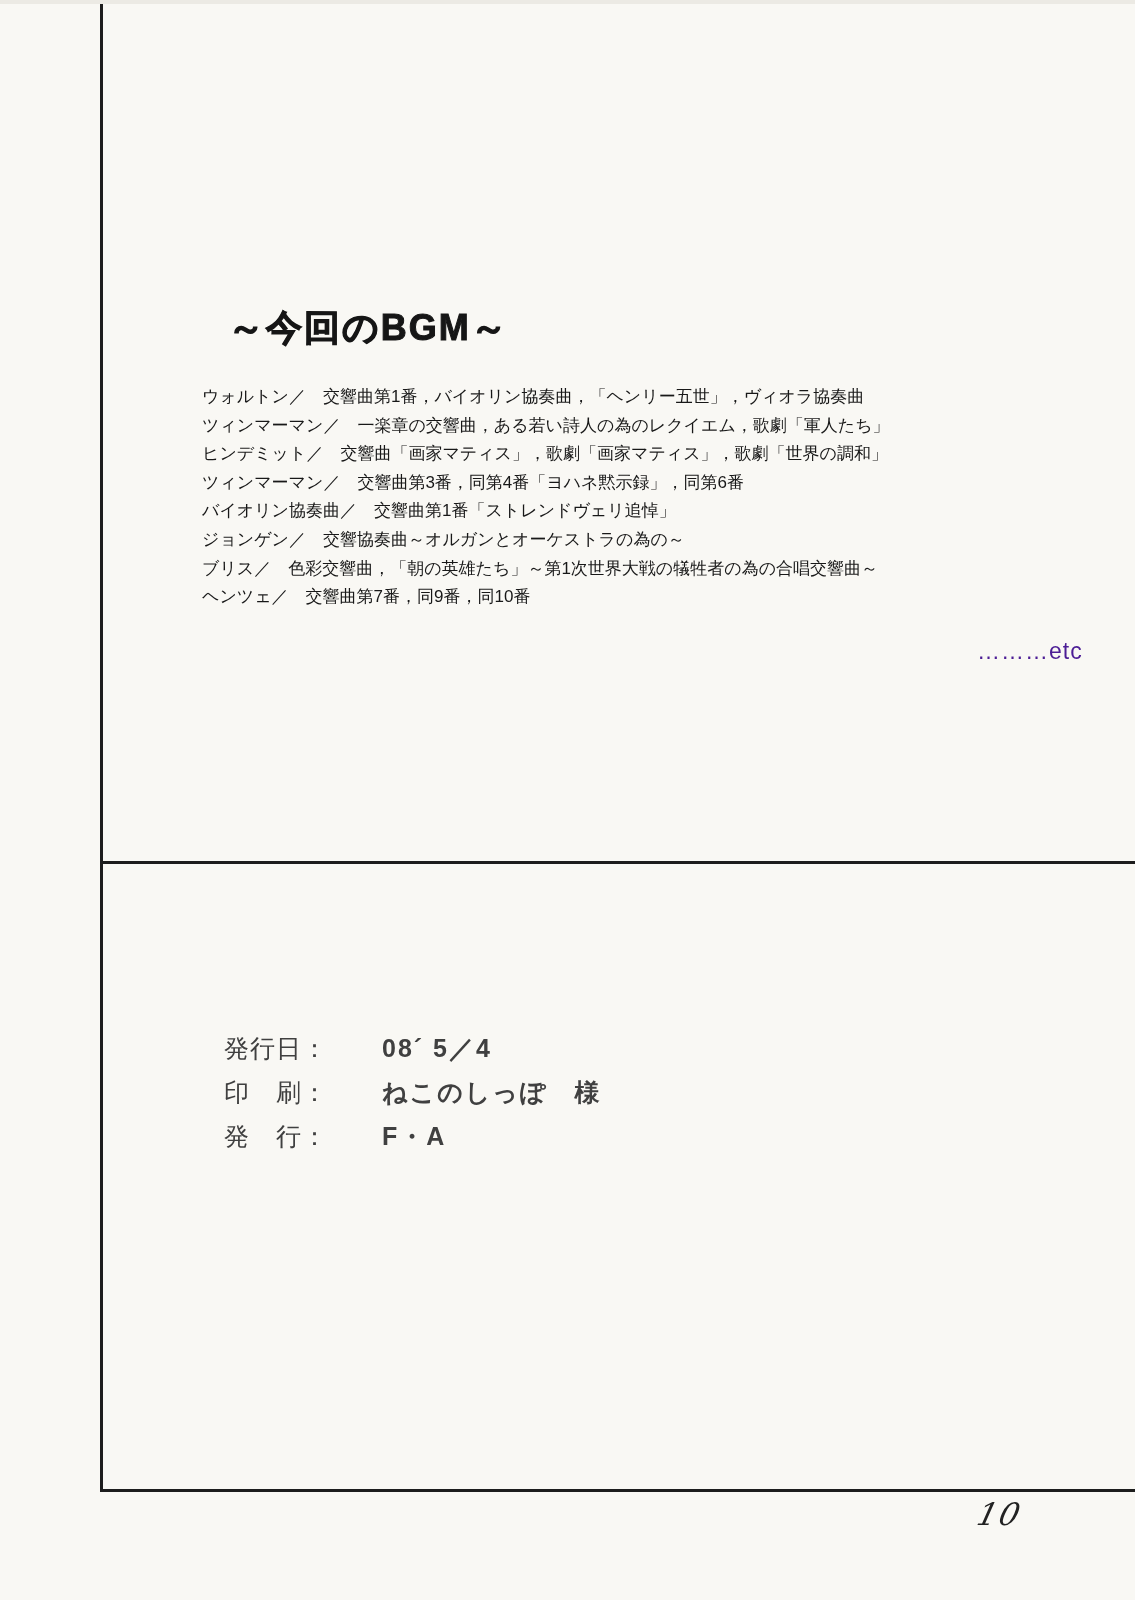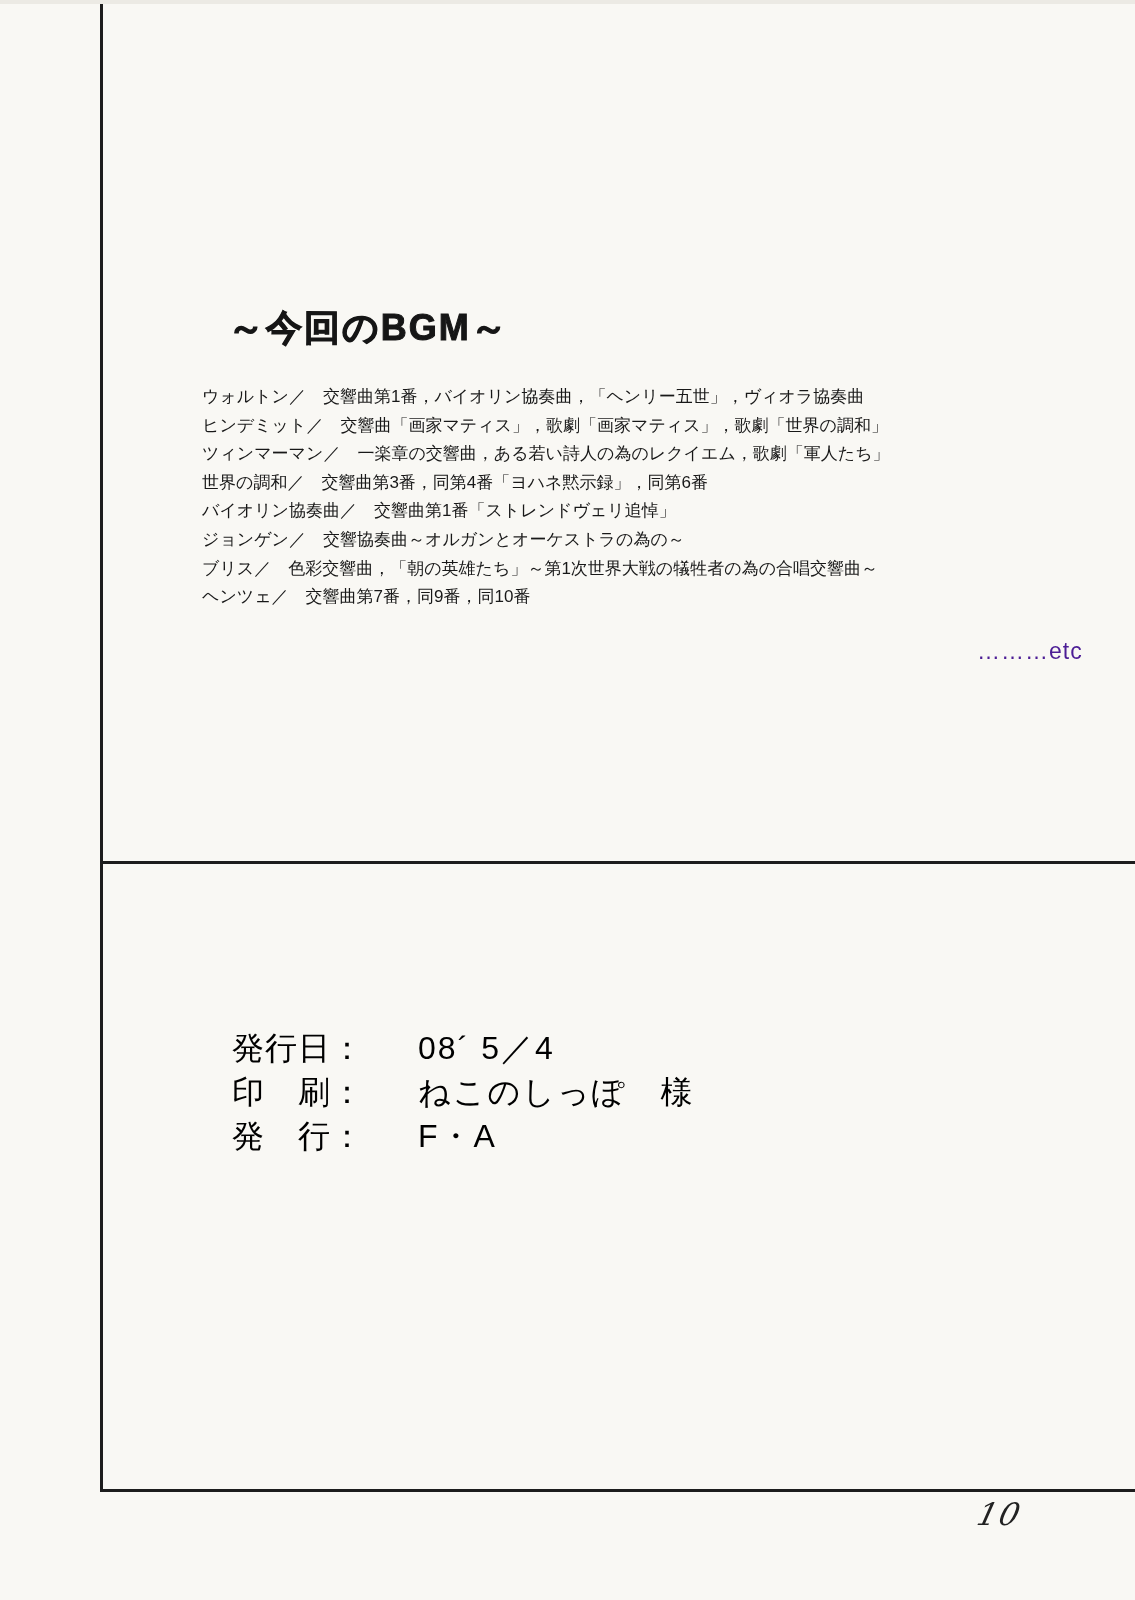--- a/index.html
+++ b/index.html
@@ -63,30 +63,30 @@
     left: 977px;
     top: 634px;
     font-size: 23px;
     letter-spacing: 1px;
     color: #4c1d95;
   }
 
   
   .colophon {
     position: absolute;
-    left: 232px;
+    left: 224px;
     top: 1022px;
-    font-size: 32px;
+    font-size: 25px;
     line-height: 44px;
-    color: #000000;
+    color: #404040;
     white-space: nowrap;
   }
   .colophon-row { display: flex; }
   .colophon-label { letter-spacing: 1px; }
-  .colophon-value { margin-left: 54px; letter-spacing: 2px; }
+  .colophon-value { margin-left: 54px; letter-spacing: 2px; font-weight: bold; }
 
   
   .page-number {
     position: absolute;
     left: 978px;
     top: 1492px;
     font-family: "DejaVu Serif", serif;
     font-style: italic;
     font-size: 31px;
     letter-spacing: 2px;
@@ -100,23 +100,23 @@
 <div class="page">
 
   <div class="v-border"></div>
   <div class="h-rule mid"></div>
   <div class="h-rule bottom"></div>
 
   <div class="bgm-title">～今回のBGM～</div>
 
   <div class="bgm-list">
     <div class="bgm-line">ウォルトン／　交響曲第1番，バイオリン協奏曲，「ヘンリー五世」，ヴィオラ協奏曲</div>
+    <div class="bgm-line">ツィンマーマン／　一楽章の交響曲，ある若い詩人の為のレクイエム，歌劇「軍人たち」</div>
     <div class="bgm-line">ヒンデミット／　交響曲「画家マティス」，歌劇「画家マティス」，歌劇「世界の調和」</div>
-    <div class="bgm-line">ツィンマーマン／　一楽章の交響曲，ある若い詩人の為のレクイエム，歌劇「軍人たち」</div>
-    <div class="bgm-line">世界の調和／　交響曲第3番，同第4番「ヨハネ黙示録」，同第6番</div>
+    <div class="bgm-line">ツィンマーマン／　交響曲第3番，同第4番「ヨハネ黙示録」，同第6番</div>
     <div class="bgm-line">バイオリン協奏曲／　交響曲第1番「ストレンドヴェリ追悼」</div>
     <div class="bgm-line">ジョンゲン／　交響協奏曲～オルガンとオーケストラの為の～</div>
     <div class="bgm-line">ブリス／　色彩交響曲，「朝の英雄たち」～第1次世界大戦の犠牲者の為の合唱交響曲～</div>
     <div class="bgm-line">ヘンツェ／　交響曲第7番，同9番，同10番</div>
   </div>
 
   <div class="etc-note">………etc</div>
 
   <div class="colophon">
     <div class="colophon-row">

